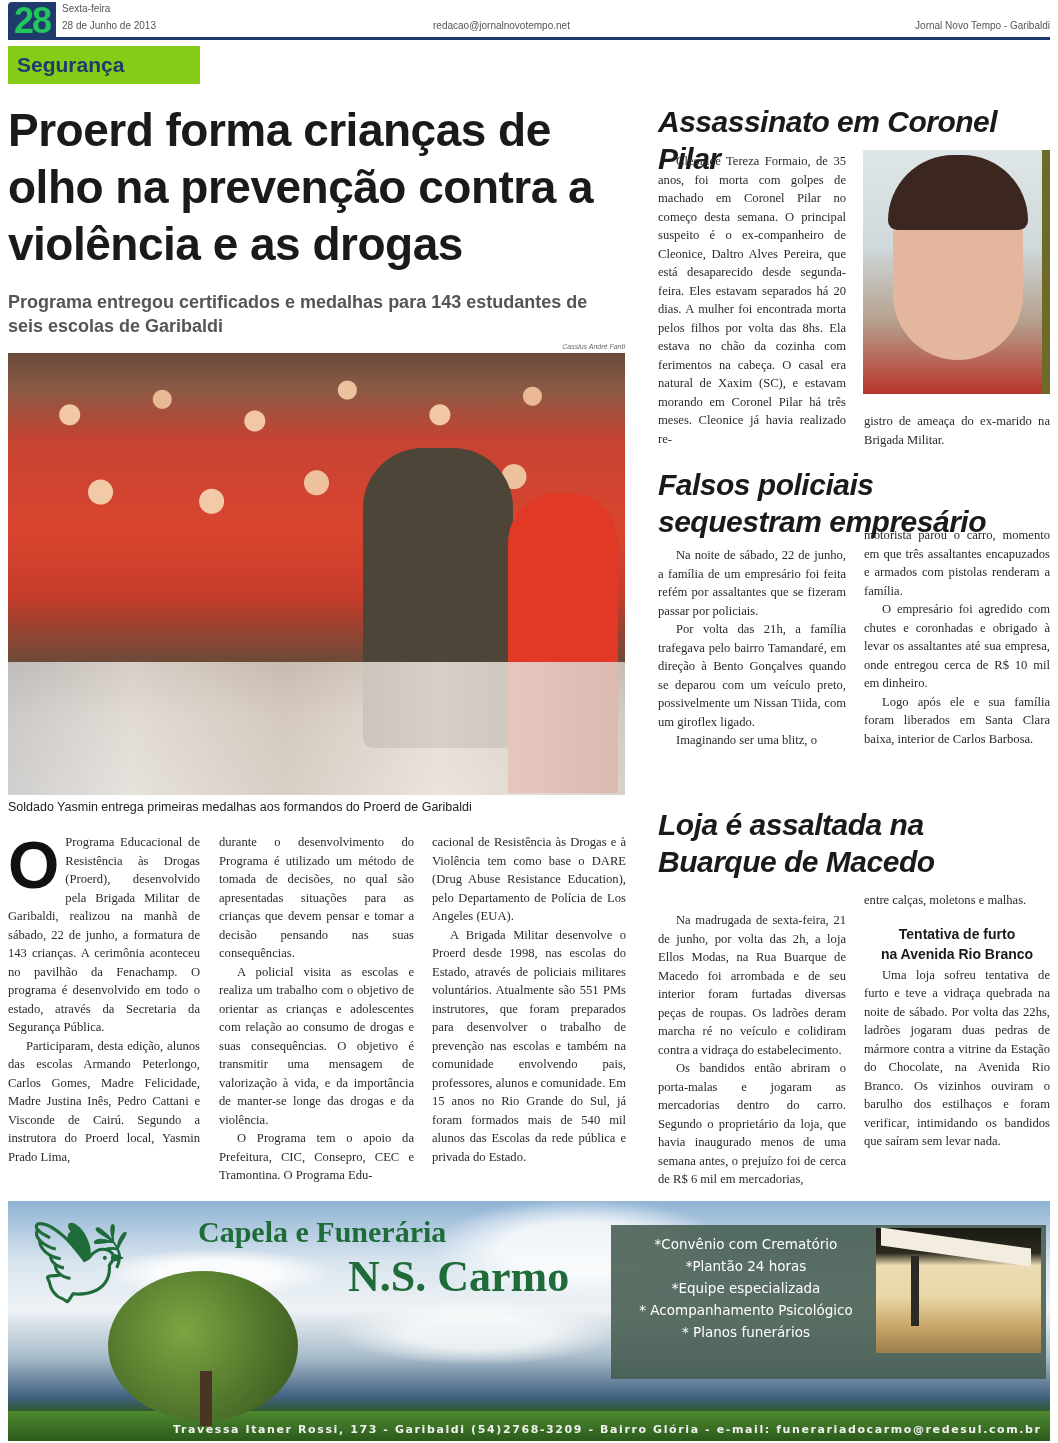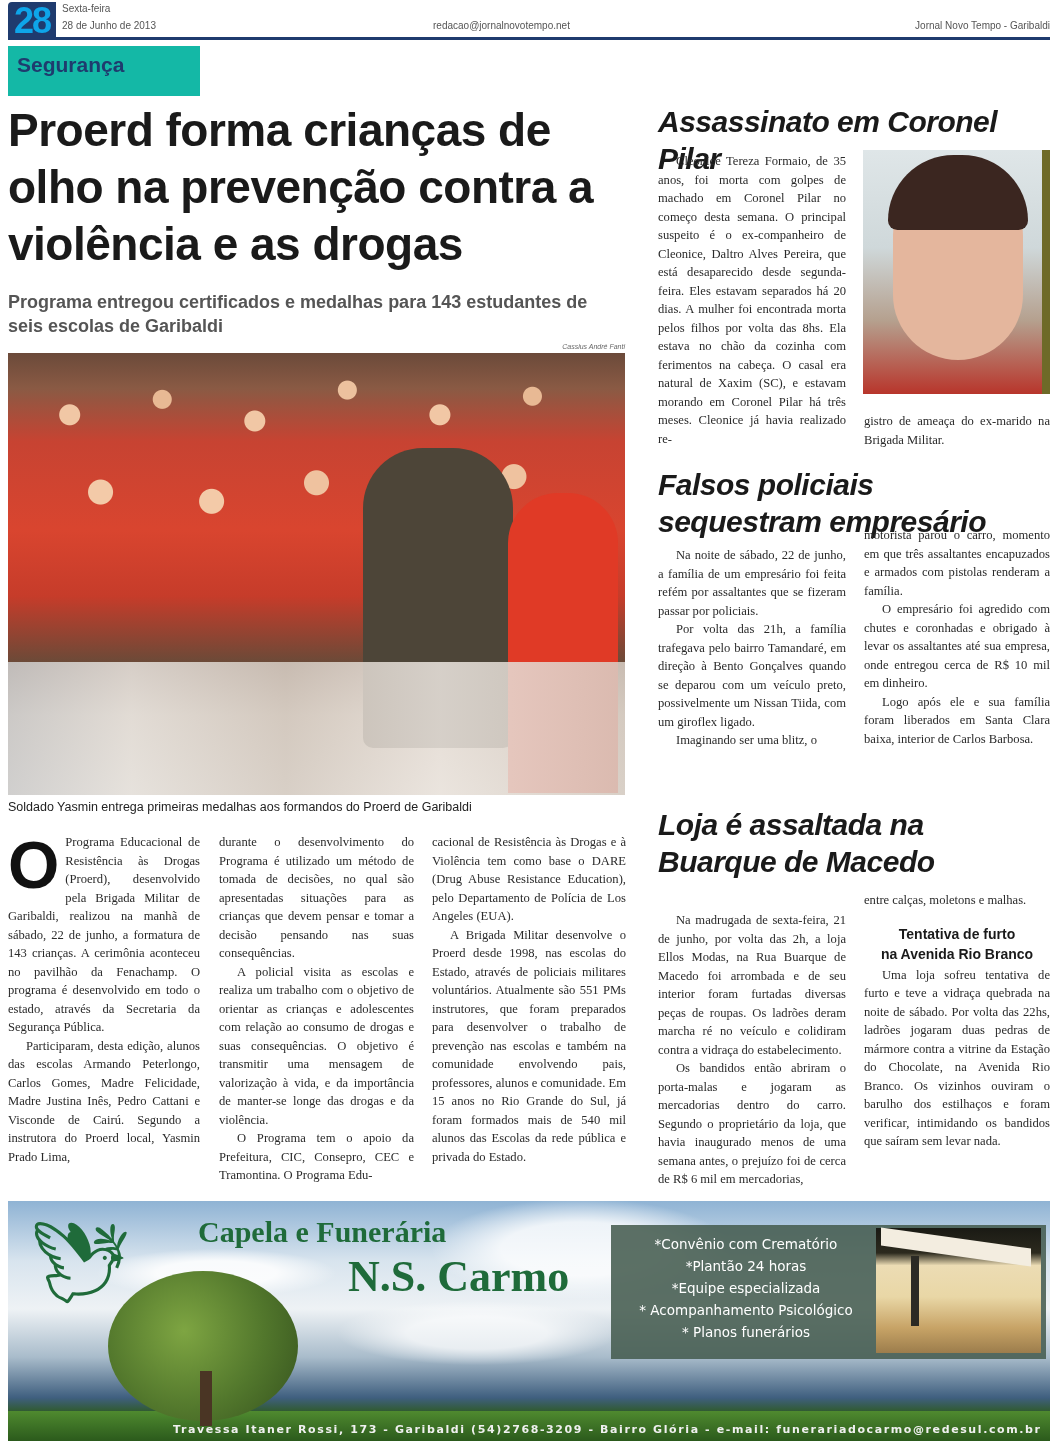--- a/index.html
+++ b/index.html
@@ -1,29 +1,29 @@
 <!DOCTYPE html>
 <html><head>
 <meta charset="utf-8">
 <style>
   * { box-sizing: border-box; margin: 0; padding: 0; }
   html, body { width: 1058px; height: 1443px; background: #ffffff; overflow: hidden; }
   body { position: relative; font-family: "Liberation Serif", serif; color: #222; }
 
   
-  .page-num { position: absolute; left: 8px; top: 2px; width: 48px; height: 38px; background: #1f3b6e; color: #0ea5e9;
+  .page-num { position: absolute; left: 8px; top: 2px; width: 48px; height: 38px; background: #1f3b6e; color: #22c55e;
     font-family: "Liberation Sans", sans-serif; font-weight: bold; font-size: 36px; line-height: 38px; text-align: center;
     letter-spacing: -2px; border-radius: 4px 0 0 0; }
   .hdr-day { position: absolute; left: 62px; top: 3px; font-family: "Liberation Sans", sans-serif; font-size: 10px; color: #555; }
   .hdr-date { position: absolute; left: 62px; top: 20px; font-family: "Liberation Sans", sans-serif; font-size: 10px; color: #555; }
   .hdr-email { position: absolute; left: 433px; top: 20px; font-family: "Liberation Sans", sans-serif; font-size: 10px; color: #555; }
   .hdr-paper { position: absolute; right: 8px; top: 20px; font-family: "Liberation Sans", sans-serif; font-size: 10px; color: #555; }
   .hdr-rule { position: absolute; left: 8px; right: 8px; top: 37px; height: 3px; background: #1f3b6e; }
 
-  .section-tag { position: absolute; left: 8px; top: 46px; width: 192px; height: 50px; background: #14b8a6;
+  .section-tag { position: absolute; left: 8px; top: 46px; width: 192px; height: 38px; background: #84cc16;
     font-family: "Liberation Sans", sans-serif; font-weight: bold; font-size: 21px; color: #1f3b6e; padding: 7px 0 0 9px;
     transform-origin: left; }
 
   
   .headline { position: absolute; left: 8px; top: 102px; width: 630px; font-family: "Liberation Sans", sans-serif;
     font-weight: bold; font-size: 46px; line-height: 57px; color: #1a1a1a; letter-spacing: -0.5px; }
   .subhead { position: absolute; left: 8px; top: 290px; width: 600px; font-family: "Liberation Sans", sans-serif;
     font-weight: bold; font-size: 18px; line-height: 24px; color: #555; }
   .photo-credit { position: absolute; left: 480px; top: 343px; width: 145px; text-align: right; font-family: "Liberation Sans", sans-serif;
     font-style: italic; font-size: 7px; color: #666; }
@@ -86,21 +86,21 @@
       radial-gradient(ellipse at 20% 30%, rgba(255,255,255,0.85) 0 60px, transparent 120px),
       radial-gradient(ellipse at 55% 20%, rgba(255,255,255,0.8) 0 80px, transparent 150px),
       radial-gradient(ellipse at 45% 55%, rgba(255,255,255,0.7) 0 70px, transparent 140px); }
   .ad-ground { position: absolute; left: 0; bottom: 0; width: 100%; height: 30px; background: linear-gradient(180deg, #4f8a2f, #2b5a1c); }
   .ad-tree-canopy { position: absolute; left: 100px; top: 70px; width: 190px; height: 150px; border-radius: 50%;
     background: radial-gradient(circle at 40% 40%, #7ea542 0%, #52772c 55%, #34511d 100%); }
   .ad-tree-trunk { position: absolute; left: 192px; top: 170px; width: 12px; height: 55px; background: #4a3524; }
   .ad-dove { position: absolute; left: 22px; top: 22px; font-size: 80px; line-height: 80px; color: #1f6b3a; transform: scaleX(-1); }
   .ad-brand1 { position: absolute; left: 190px; top: 14px; font-family: "Liberation Serif", serif; font-weight: bold; font-size: 30px; color: #1f6b3a; }
   .ad-brand2 { position: absolute; left: 340px; top: 50px; font-family: "Liberation Serif", serif; font-weight: bold; font-size: 44px; color: #1f6b3a; }
-  .ad-box { position: absolute; left: 603px; top: 24px; width: 435px; height: 134px; background: rgba(70,92,80,0.88); }
+  .ad-box { position: absolute; left: 603px; top: 24px; width: 435px; height: 154px; background: rgba(70,92,80,0.88); }
   .ad-services { position: absolute; left: 0; top: 8px; width: 270px; text-align: center; font-family: "DejaVu Sans", sans-serif;
     font-size: 13.5px; line-height: 22px; color: #ffffff; }
   .ad-building { position: absolute; left: 265px; top: 3px; width: 165px; height: 125px;
     background: linear-gradient(180deg, #1a1a14 0%, #2c2a1e 20%, #ecdcb4 30%, #e9d7a6 55%, #c7a366 80%, #9c7d4c 100%); }
   .ad-building-roof { position: absolute; left: 5px; top: 10px; width: 150px; height: 18px; background: #f3ede0; transform: skewY(8deg); }
   .ad-building-pillar { position: absolute; left: 35px; top: 28px; width: 8px; height: 70px; background: #2b2a24; }
   .ad-quote { position: absolute; left: 350px; top: 179px; font-family: "Liberation Serif", serif; font-style: italic; font-weight: bold;
     font-size: 17.5px; color: #ffffff; text-shadow: 0 1px 2px rgba(0,0,0,0.4); }
   .ad-footer { position: absolute; left: 165px; top: 222px; font-family: "DejaVu Sans", sans-serif; font-weight: bold;
     font-size: 11px; letter-spacing: 1.6px; color: #f0f0f0; }

